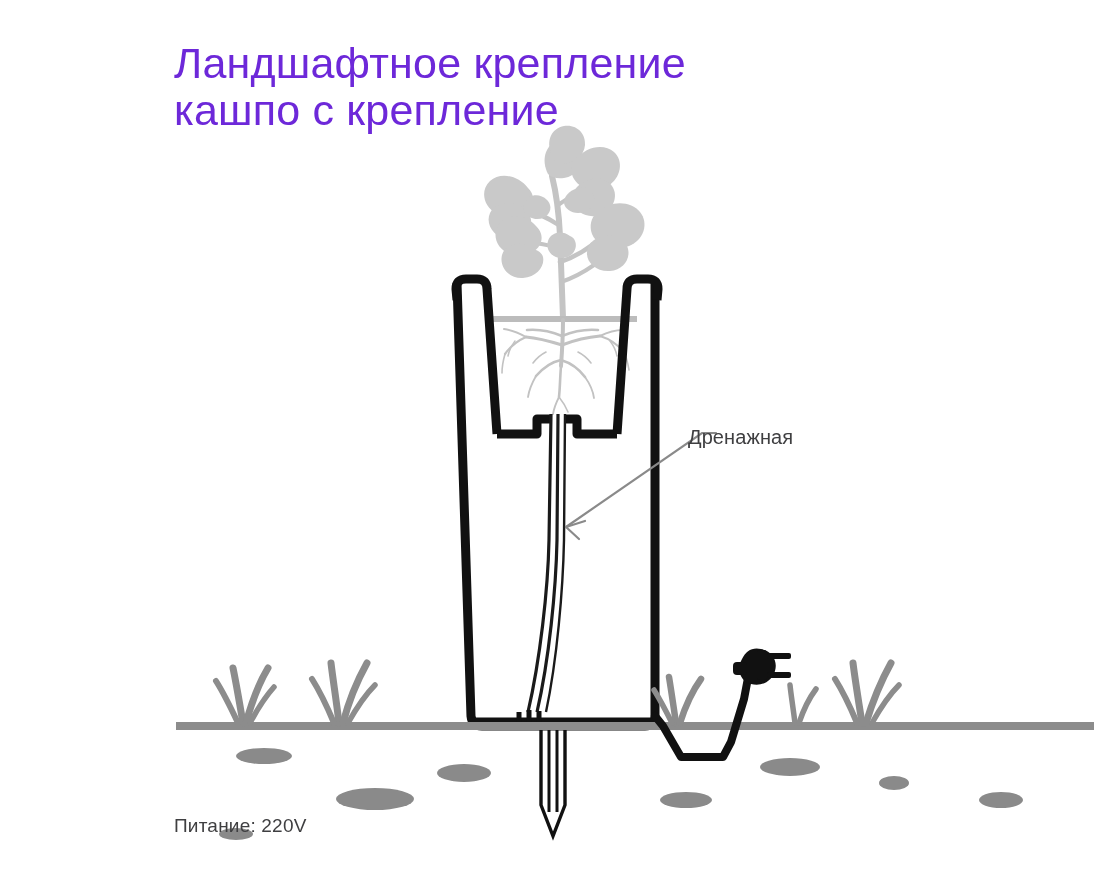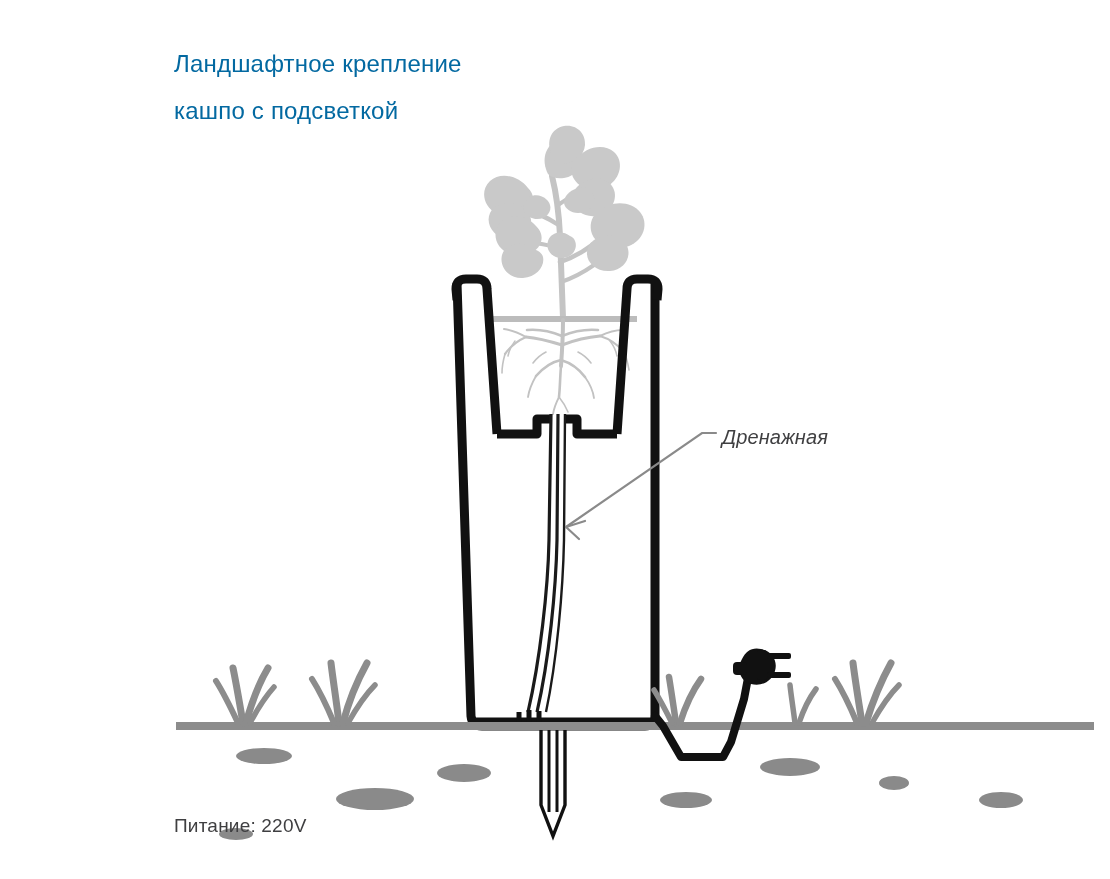--- a/index.html
+++ b/index.html
@@ -27,33 +27,32 @@
     height: 879px;
     display: block;
   }
   .title-block {
     position: absolute;
     left: 174px;
     top: 40px;
     width: 600px;
   }
   .title-line {
-    font-size: 24px;
+    font-size: 43px;
     font-weight: 400;
-    color: #0369a1;
+    color: #6d28d9;
     line-height: 47px;
     letter-spacing: 0.2px;
     white-space: nowrap;
   }
   .callout-label {
     position: absolute;
-    left: 722px;
+    left: 688px;
     top: 422px;
     width: 230px;
-    font-style: italic;
   }
   .callout-line {
     font-size: 20px;
     color: #3f3f41;
     line-height: 31px;
     letter-spacing: 0.1px;
     white-space: nowrap;
   }
   .footer-note {
     position: absolute;
@@ -231,21 +230,21 @@
 
     <g fill="none" stroke="#8a8a8a" stroke-width="2.2" stroke-linecap="round">
       <path d="M716 433 L702 433 L566 527"></path>
       <path d="M566 527 L585 521 M566 527 L579 539"></path>
     </g>
 
   </svg>
 
   <div class="title-block">
     <div class="title-line">Ландшафтное крепление</div>
-    <div class="title-line">кашпо с подсветкой</div>
+    <div class="title-line">кашпо с крепление</div>
   </div>
 
   <div class="callout-label">
     <div class="callout-line">Дренажная</div>
   </div>
 
   <div class="footer-note">Питание: 220V</div>
 
 </div>
 

